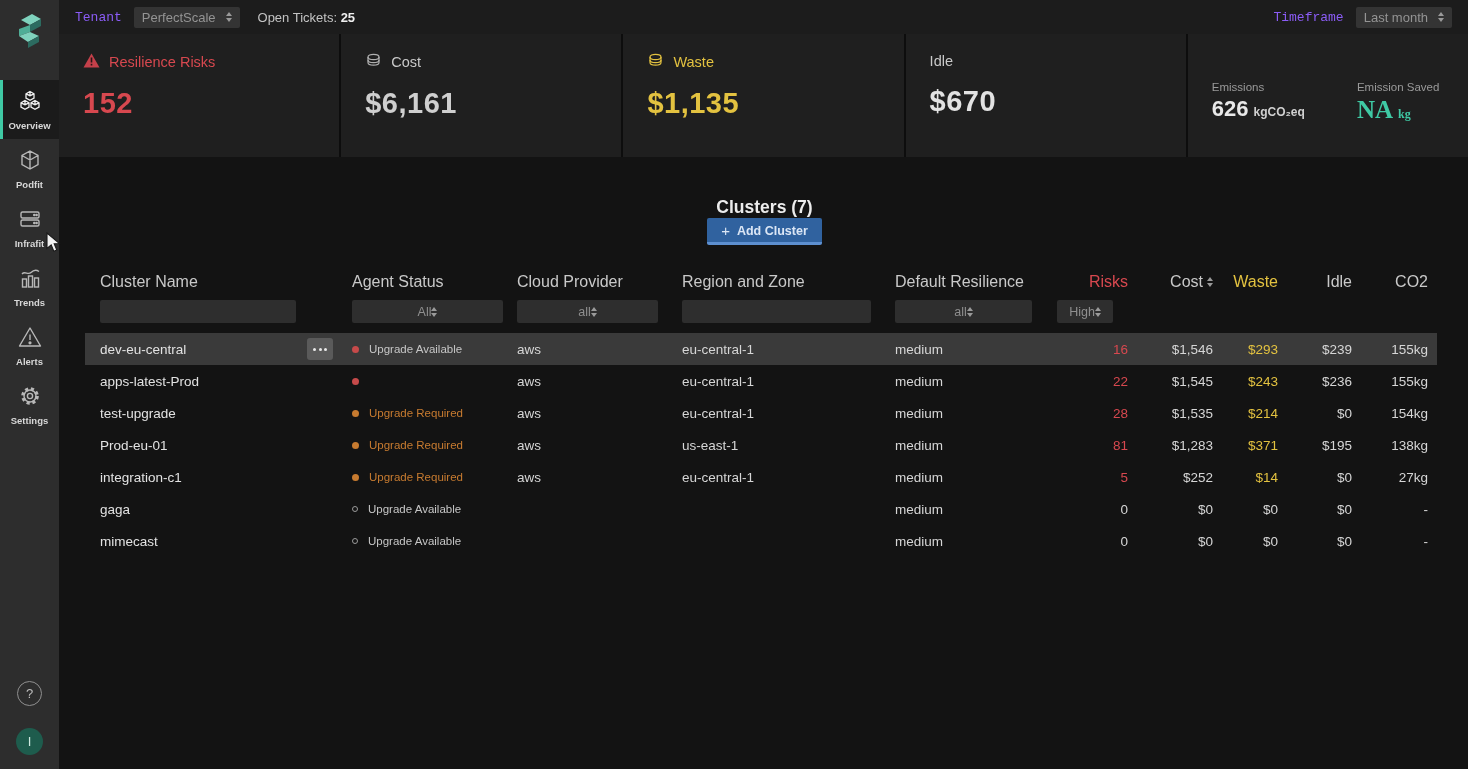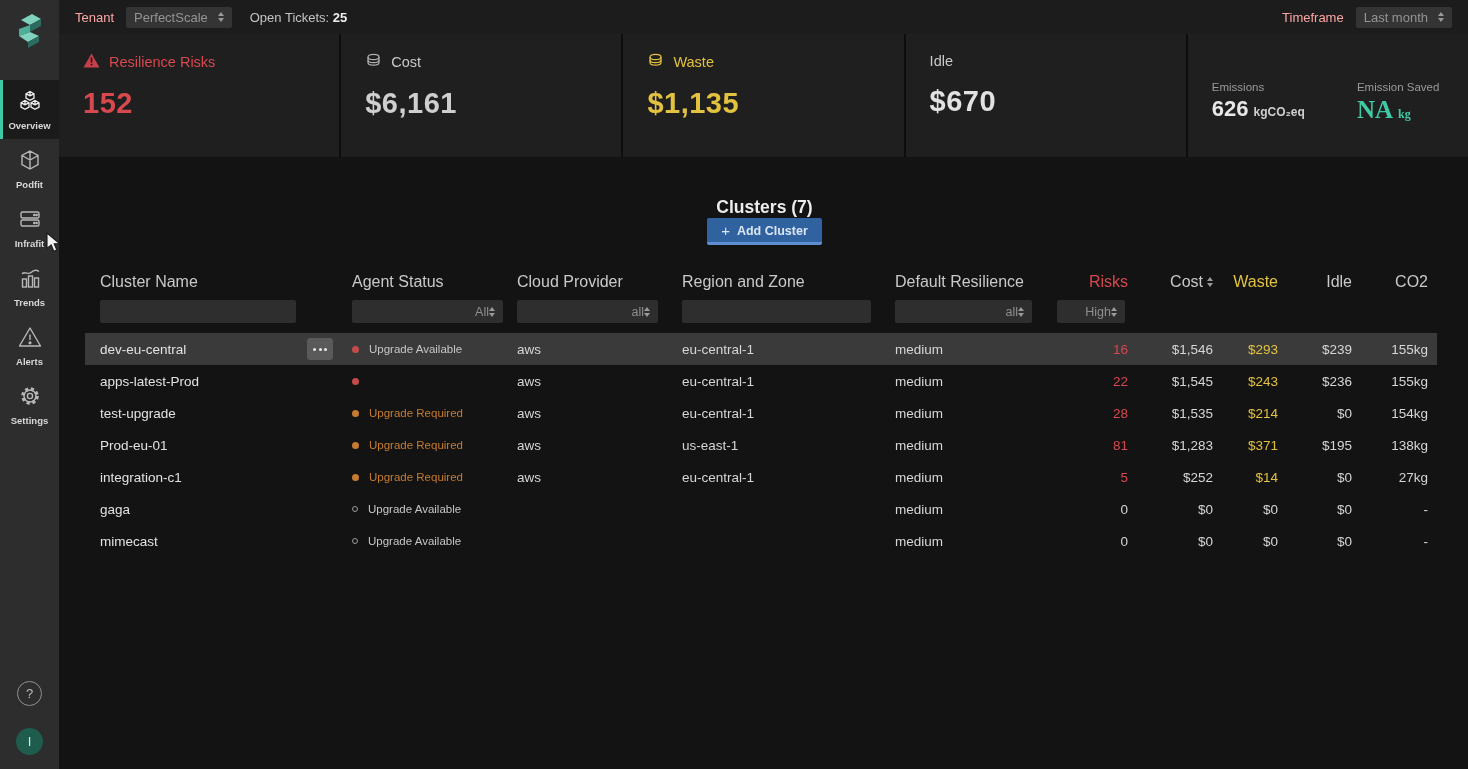--- a/index.html
+++ b/index.html
@@ -32,21 +32,21 @@
   .avatar {
     width:27px; height:27px; border-radius:50%; background:#1e5c4d; color:#cfe8e0;
     font-size:13px; display:flex; align-items:center; justify-content:center; cursor:pointer;
   }
 
   
   .topbar {
     position:absolute; left:59px; top:0; right:0; height:34px; background:#1c1c1c;
     display:flex; align-items:center; padding:0 16px; gap:12px; font-size:13px;
   }
-  .topbar .lbl { color:#fca5a5; }
+  .topbar .lbl { color:#8b5cf6;font-family:Liberation Mono, monospace; }
   .select {
     background:#343434; border-radius:2px; padding:3px 8px; color:#949494;
     display:flex; align-items:center; gap:10px; cursor:pointer; font-size:13px;
   }
   .updown { display:flex; flex-direction:column; gap:2px; }
   .updown i { display:block; width:0; height:0; border-left:3.5px solid transparent; border-right:3.5px solid transparent; }
   .updown .up { border-bottom:4px solid #9a9a9a; }
   .updown .dn { border-top:4px solid #9a9a9a; }
   .tickets { color:#c3c3c3; margin-left:6px; }
   .tickets b { color:#efefef; }
@@ -93,23 +93,23 @@
   .th.r { text-align:right; }
   .th.risks { color:#d7484f; }
   .th.waste { color:#e3c240; }
   .th.cost { display:flex; justify-content:flex-end; align-items:center; gap:4px; cursor:pointer; }
   .th.co2 { padding-right:9px; }
   .tfilter { margin-bottom:10px; }
   .control {
     height:23px; background:#2e2e2e; border:none; border-radius:2px; color:#8f8f8f;
     font-size:12.5px; font-family:"Liberation Sans",sans-serif; padding:0 8px;
   }
-  .control.sel { display:flex; align-items:center; justify-content:flex-end; cursor:pointer; }
+  .control.sel { display:flex; align-items:center; justify-content:center; cursor:pointer; }
   .w196 { width:196px; } .w151 { width:151px; } .w141 { width:141px; }
-  .w189 { width:189px; } .w137 { width:137px; } .w66 { width:68px; }
+  .w189 { width:189px; } .w137 { width:137px; } .w66 { width:56px; }
 
   .trow { height:32px; font-size:13.5px; color:#d6d6d6; cursor:pointer; }
   .trow.hl { background:#3a3a3a; }
   .cell { overflow:hidden; white-space:nowrap; }
   .cell.r { text-align:right; }
   .cell.co2 { padding-right:9px; }
   .name-cell { display:flex; align-items:center; justify-content:space-between; padding-right:19px; color:#e2e2e2; }
   .row-menu {
     width:26px; height:22px; background:#5a5a5a; border-radius:3px;
     display:flex; align-items:center; justify-content:center; gap:2.5px;

